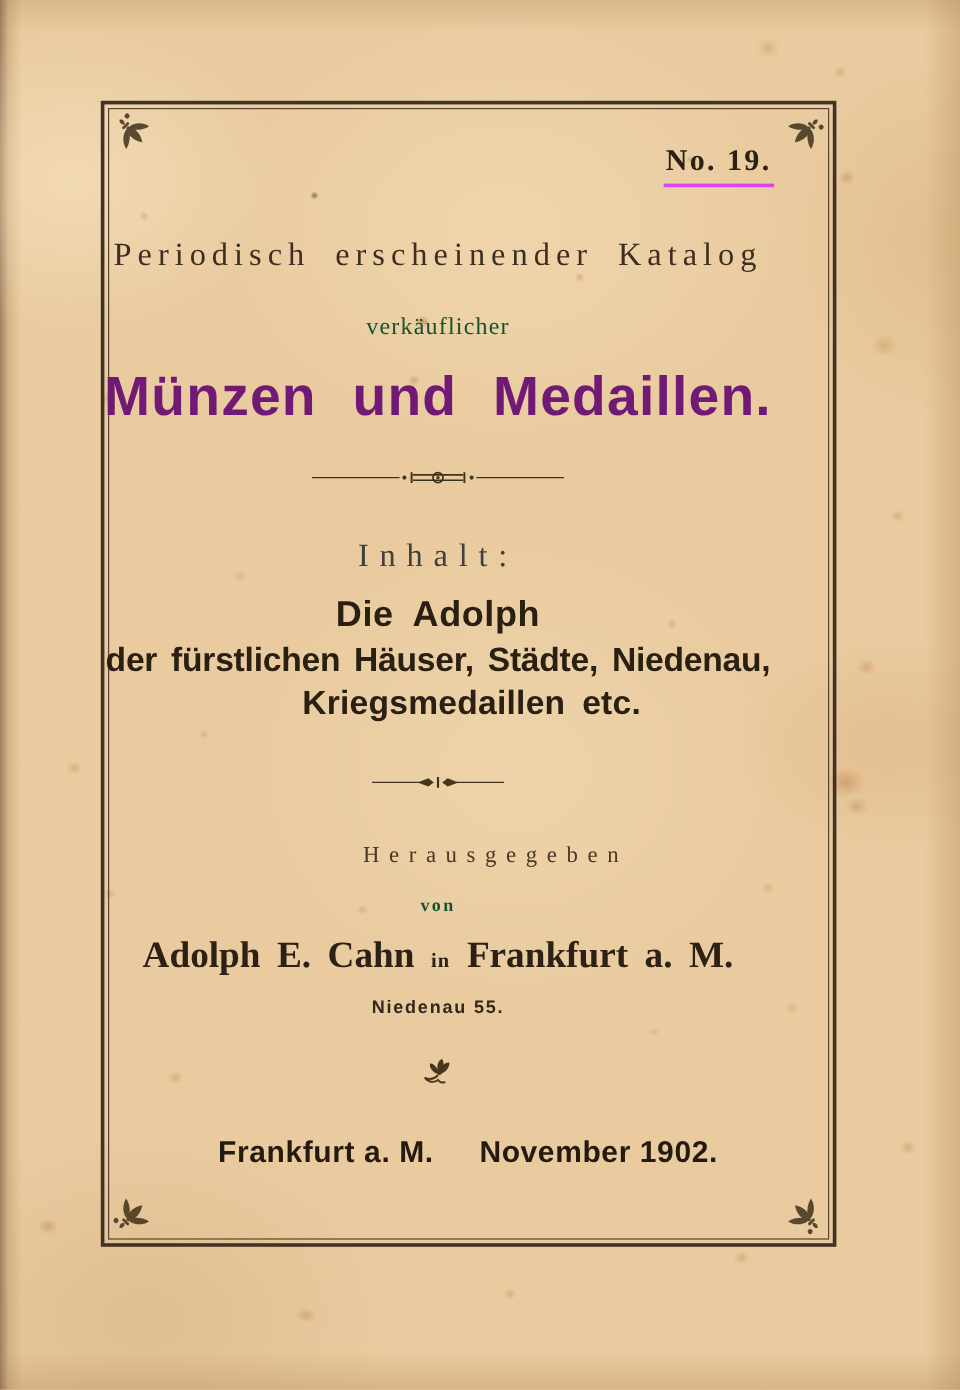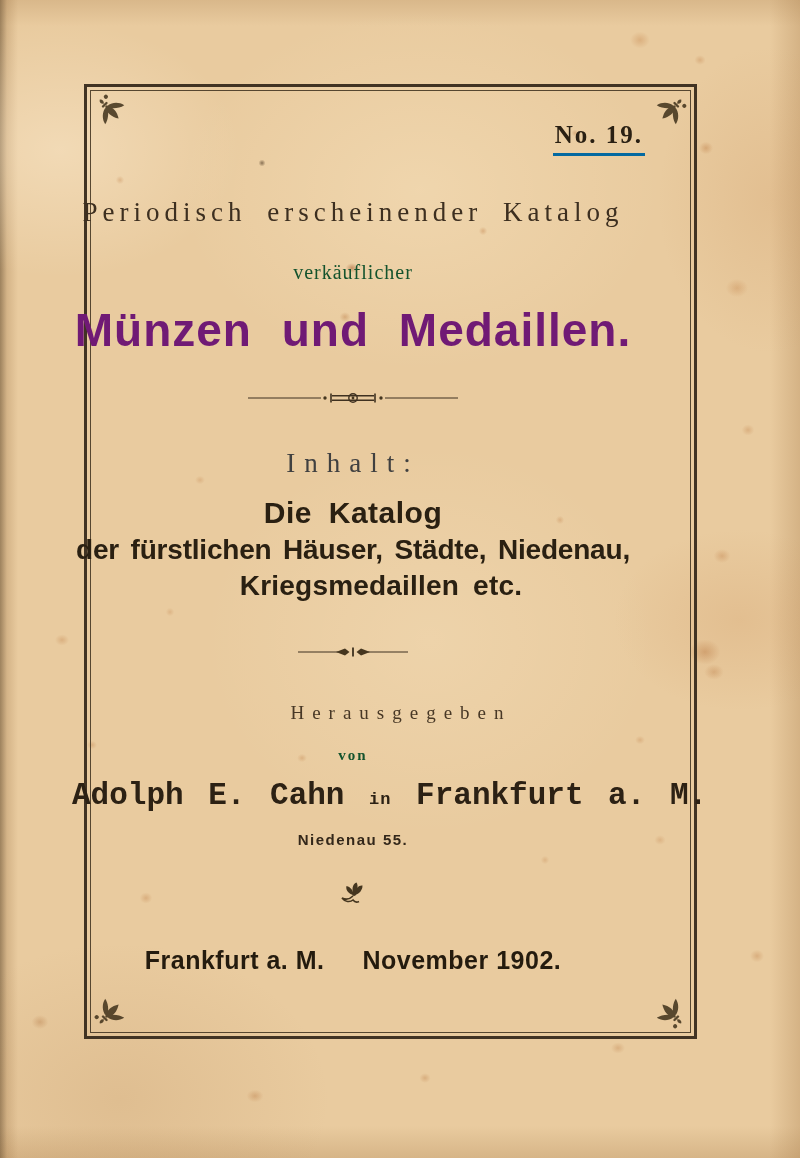--- a/index.html
+++ b/index.html
@@ -59,49 +59,49 @@
   .frame-inner{
     position:absolute;left:3px;top:3px;right:3px;bottom:3px;
     border:1px solid rgba(70,55,35,.9);
   }
   .corner{position:absolute;width:36px;height:36px;opacity:.88;}
   .corner svg{width:100%;height:100%;}
   .corner.tl{left:3px;top:3px;transform:rotate(135deg);}
   .corner.tr{right:3px;top:3px;transform:rotate(-135deg);}
   .corner.bl{left:3px;bottom:3px;transform:rotate(45deg);}
   .corner.br{right:3px;bottom:3px;transform:rotate(-45deg);}
-  .centered{position:absolute;left:72px;width:562px;text-align:center;white-space:nowrap;}
+  .centered{position:absolute;left:84px;width:562px;text-align:center;white-space:nowrap;}
   .no19{
     position:absolute;top:121px;right:155px;
     font-weight:bold;font-size:25px;letter-spacing:2px;color:#2a2013;
-    border-bottom:3px solid #0369a1;padding:0 2px 4px 2px;
+    border-bottom:3px solid #d946ef;padding:0 2px 4px 2px;
   }
   .series-line{top:197px;font-size:27px;letter-spacing:5px;word-spacing:9px;color:#3d2f20;}
   .subtitle{top:261px;font-size:20px;letter-spacing:1px;color:#14532d;}
   .title{
     top:303px;font-family:"Liberation Sans",sans-serif;font-weight:700;
     font-size:46px;letter-spacing:1px;word-spacing:16px;color:#701a75;
   }
   .divider{display:flex;justify-content:center;}
   .divider1{top:390px;}
   .divider2{top:645px;}
   .inhalt{top:448px;font-size:27px;letter-spacing:9px;color:#404040;}
   .contents-line{font-family:"Liberation Sans",sans-serif;font-weight:700;color:#2a2012;}
   .c1{top:496px;font-size:30px;word-spacing:8px;letter-spacing:.5px;}
   .c2{top:534px;font-size:28px;letter-spacing:-.2px;word-spacing:4px;}
   .c3{top:570px;font-size:28px;letter-spacing:.2px;word-spacing:6px;padding-left:28px;}
   .herausgegeben{top:702px;font-size:19px;letter-spacing:8px;color:#483826;margin-left:48px;}
   .von{top:747px;font-size:15px;letter-spacing:2px;color:#14532d;font-weight:bold;}
-  .adolph{top:778px;font-size:31px;font-weight:bold;color:#2c2114;word-spacing:6px;font-family:Liberation Mono, monospace;}
+  .adolph{top:778px;font-size:31px;font-weight:bold;color:#2c2114;word-spacing:6px;}
   .adolph .small-in{font-size:17px;font-weight:bold;letter-spacing:1px;}
   .niedenau{top:831px;font-family:"Liberation Sans",sans-serif;font-weight:700;
     font-size:15px;letter-spacing:1.5px;color:#33271a;}
   .sprig{top:882px;}
   .imprint{top:946px;font-family:"Liberation Sans",sans-serif;font-weight:700;
-    font-size:25px;letter-spacing:.5px;color:#241b0e;}
+    font-size:25px;letter-spacing:.5px;color:#241b0e;margin-left:25px;}
   .imprint .gap{display:inline-block;width:38px;}
   .ornament-ink{fill:#45361f;}
   .ornament-stroke{stroke:#3f3120;}
 </style>
 </head>
 <body>
 
 <svg width="0" height="0" style="position:absolute" aria-hidden="true">
   <defs>
     <g id="fleur" class="ornament-ink">
@@ -161,21 +161,21 @@
     <g class="ornament-ink">
       <circle cx="77" cy="8" r="1.7"></circle>
       <circle cx="133" cy="8" r="1.7"></circle>
       <circle cx="105" cy="8" r="1.4"></circle>
     </g>
   </svg>
 </div>
 
 <div class="centered inhalt">Inhalt:</div>
 
-<div class="centered contents-line c1">Die Katalog</div>
+<div class="centered contents-line c1">Die Adolph</div>
 <div class="centered contents-line c2">der fürstlichen Häuser, Städte, Niedenau,</div>
 <div class="centered contents-line c3">Kriegsmedaillen etc.</div>
 
 <div class="centered divider divider2">
   <svg width="110" height="14" viewBox="0 0 110 14">
     <g stroke="#3f3120" fill="none">
       <line x1="0" y1="7" x2="40" y2="7" stroke-width="1"></line>
       <line x1="70" y1="7" x2="110" y2="7" stroke-width="1"></line>
       <line x1="55" y1="2.5" x2="55" y2="11.5" stroke-width="1.8"></line>
     </g>

